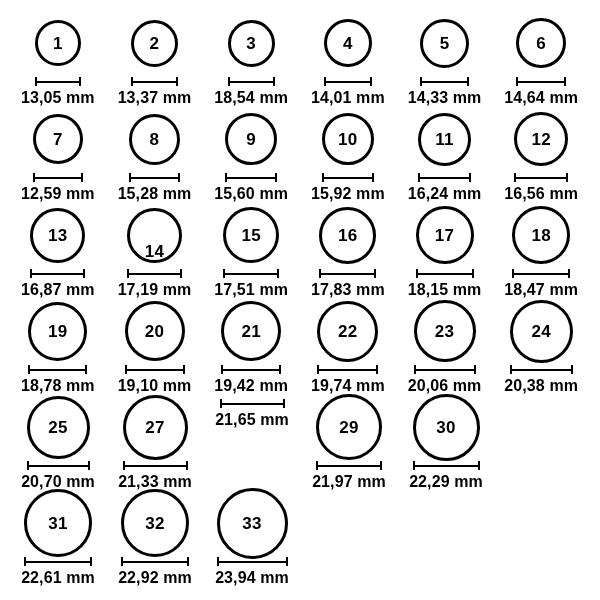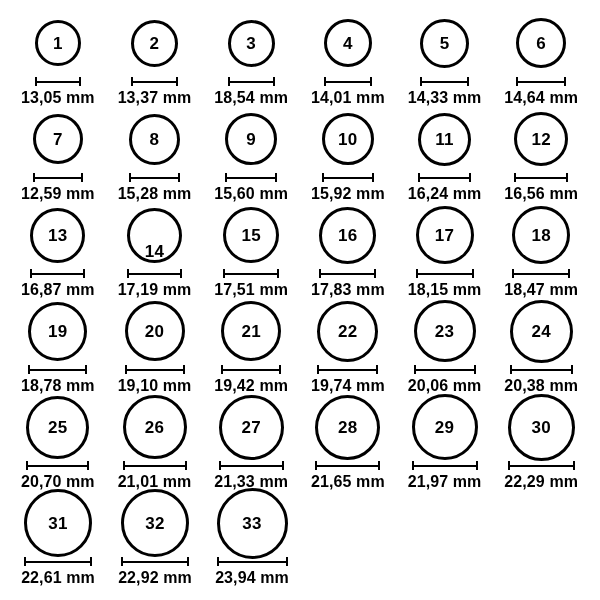--- a/index.html
+++ b/index.html
@@ -421,50 +421,32 @@
         </div>
         <div class="ring-dim" style="width: 63px;">
           <div class="bar"></div>
           <div class="tick-l"></div>
           <div class="tick-r"></div>
         </div>
         <div class="ring-label">20,70 mm</div>
       </div>
       <div class="ring-cell">
         <div class="ring-circle-wrap">
-          <div class="ring-circle" style="width: 64px; height: 64px;">
-            <span class="ring-number">26</span>
-          </div>
-        </div>
-        <div class="ring-dim" style="width: 64px;">
-          <div class="bar"></div>
-          <div class="tick-l"></div>
-          <div class="tick-r"></div>
-        </div>
-        <div class="ring-label">21,01 mm</div>
-      </div>
-      <div class="ring-cell">
-        <div class="ring-circle-wrap">
           <div class="ring-circle" style="width: 65px; height: 65px;">
             <span class="ring-number">27</span>
           </div>
         </div>
         <div class="ring-dim" style="width: 65px;">
           <div class="bar"></div>
           <div class="tick-l"></div>
           <div class="tick-r"></div>
         </div>
         <div class="ring-label">21,33 mm</div>
       </div>
       <div class="ring-cell">
-        <div class="ring-circle-wrap">
-          <div class="ring-circle" style="width: 65px; height: 65px;">
-            <span class="ring-number">28</span>
-          </div>
-        </div>
         <div class="ring-dim" style="width: 65px;">
           <div class="bar"></div>
           <div class="tick-l"></div>
           <div class="tick-r"></div>
         </div>
         <div class="ring-label">21,65 mm</div>
       </div>
       <div class="ring-cell">
         <div class="ring-circle-wrap">
           <div class="ring-circle" style="width: 66px; height: 66px;">

